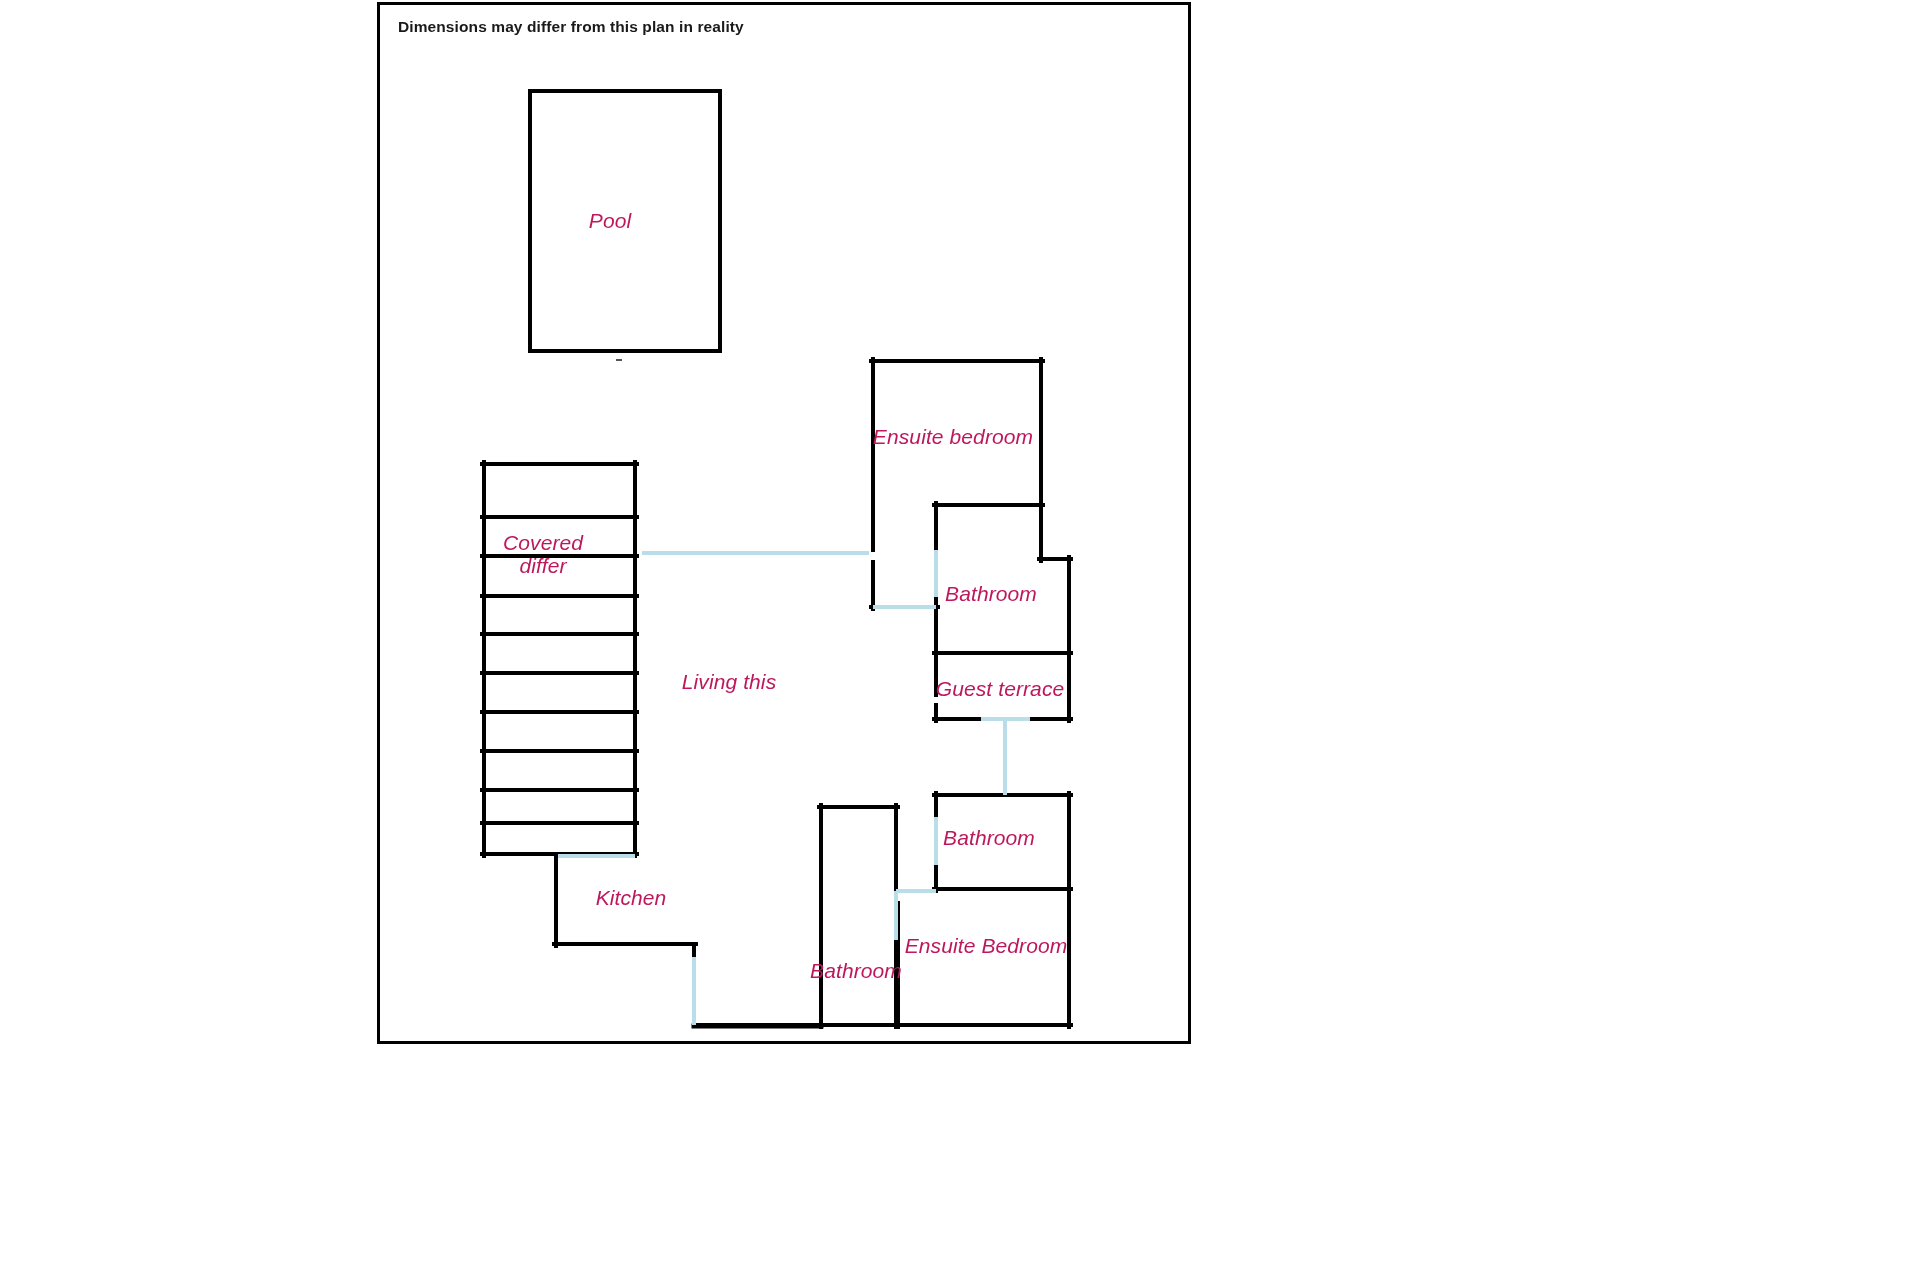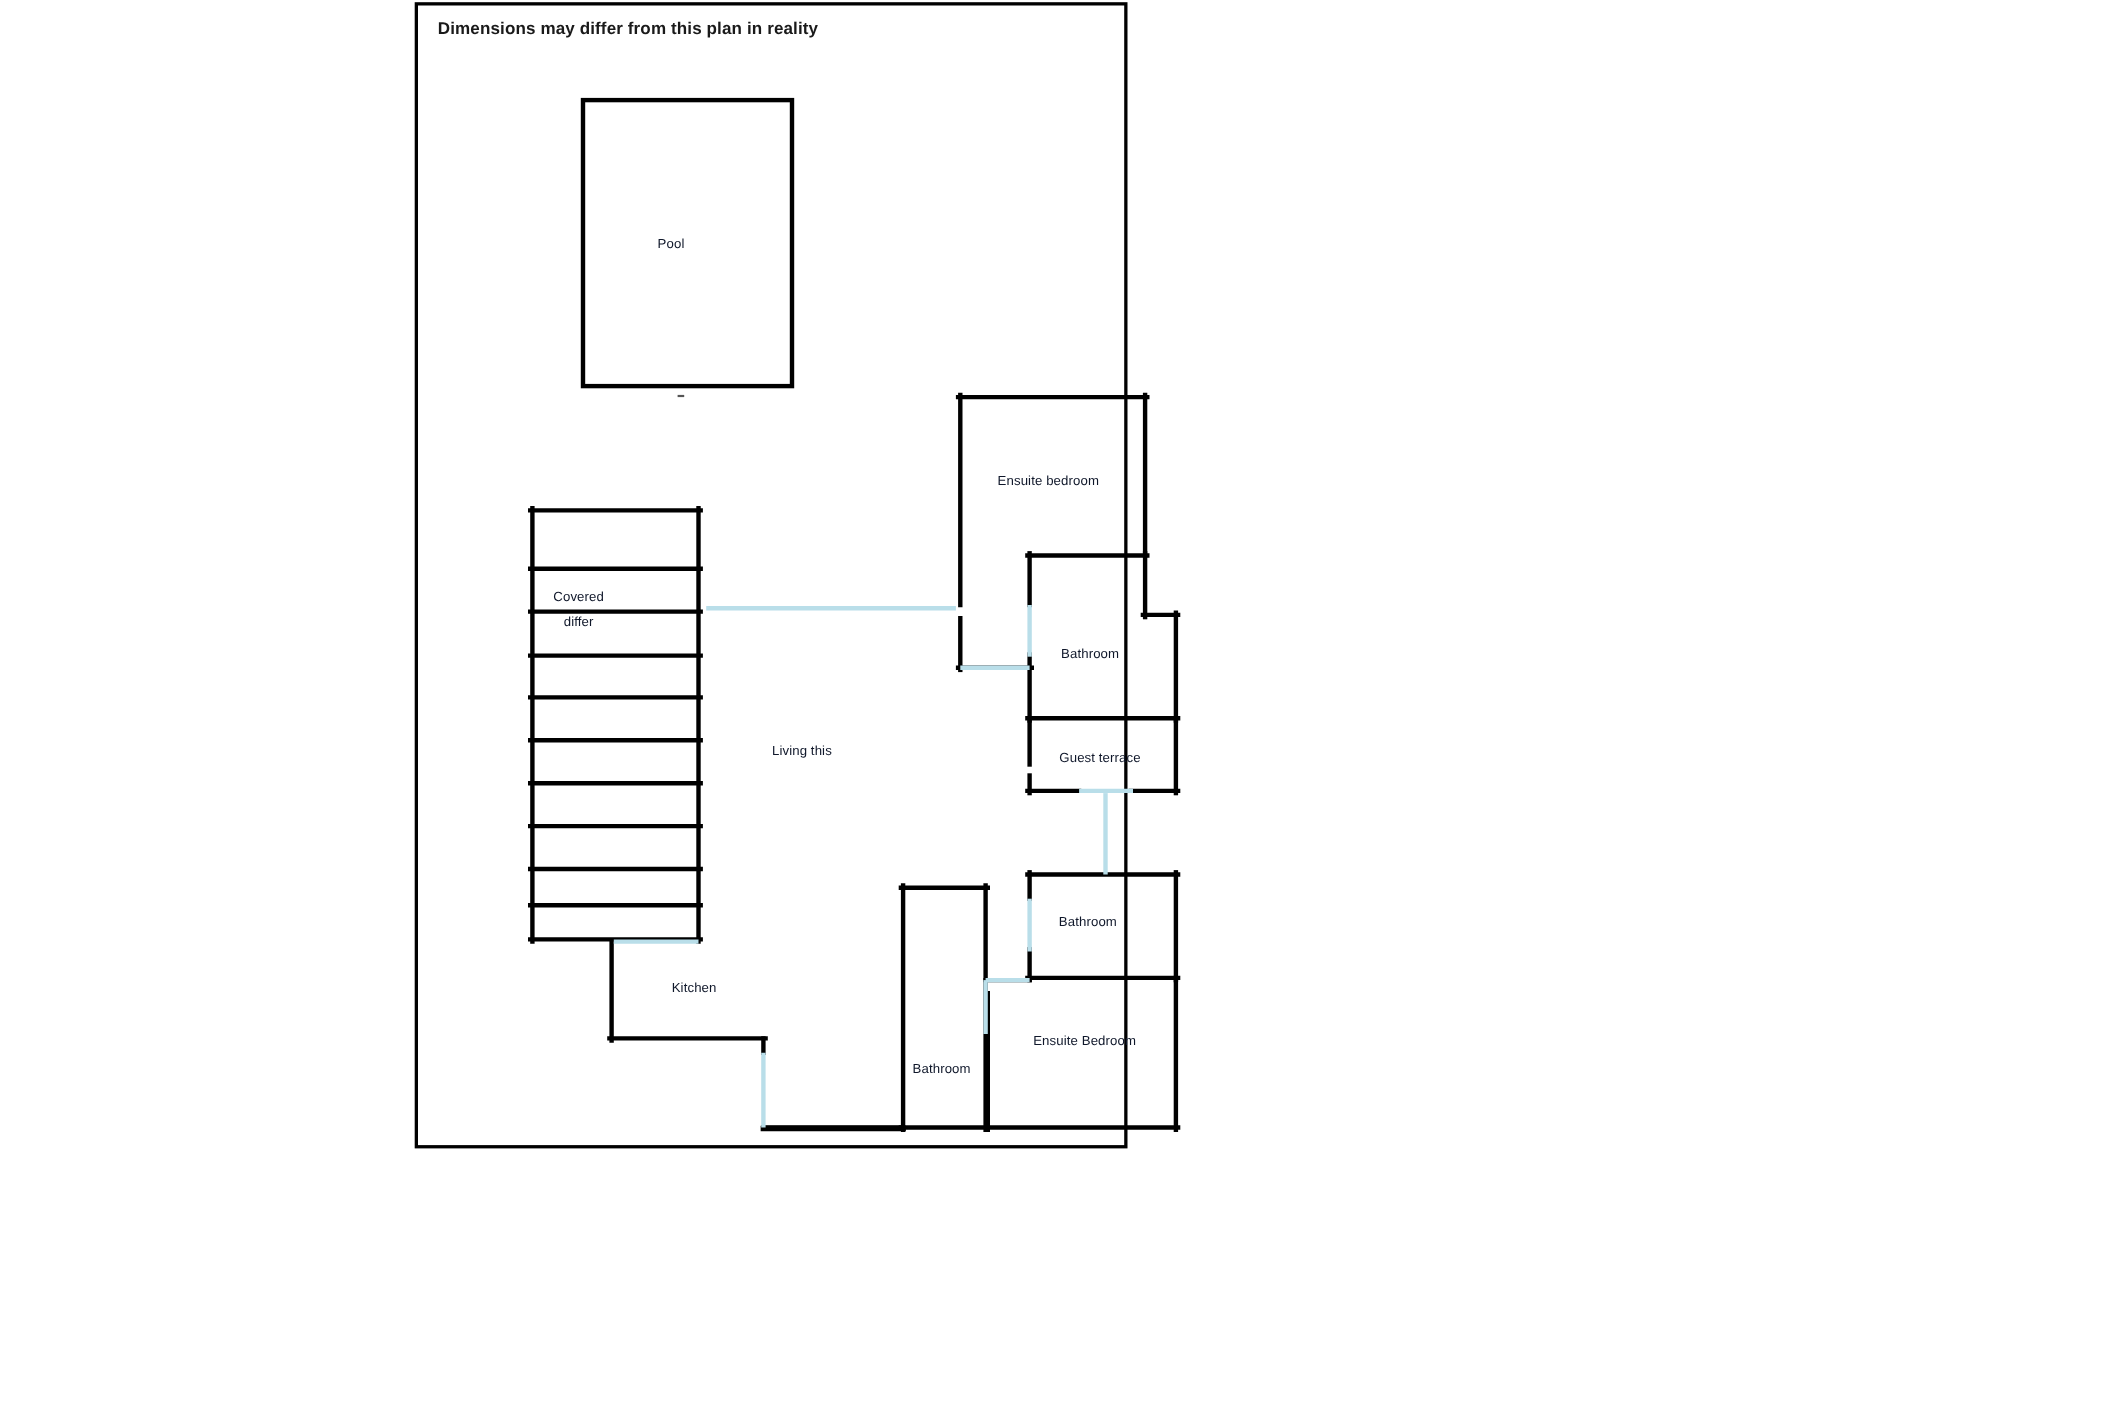--- a/index.html
+++ b/index.html
@@ -16,21 +16,21 @@
     position: relative;
     width: 1920px;
     height: 1280px;
     background: #ffffff;
   }
   
   #sheet {
     position: absolute;
     left: 377px;
     top: 2px;
-    width: 648px;
+    width: 814px;
     height: 1042px;
     border: 3px solid #000000;
     background: #ffffff;
     box-sizing: border-box;
   }
   #disclaimer {
     position: absolute;
     left: 18px;
     top: 13px;
     font-size: 15.5px;
@@ -43,25 +43,26 @@
   #plan-svg {
     position: absolute;
     left: 0;
     top: 0;
     width: 814px;
     height: 1042px;
     pointer-events: none;
   }
   .room-label {
     position: absolute;
-    font-size: 12px;
-    color: #0f172a;
+    font-size: 21px;
+    color: #be185d;
     white-space: nowrap;
     transform: translate(-50%, -50%);
     letter-spacing: 0.1px;
+    font-style: italic;
   }
   .room-label.two-line {
     transform: translate(0, -50%);
     line-height: 23px;
     text-align: center;
   }
 </style>
 </head>
 <body>
 

